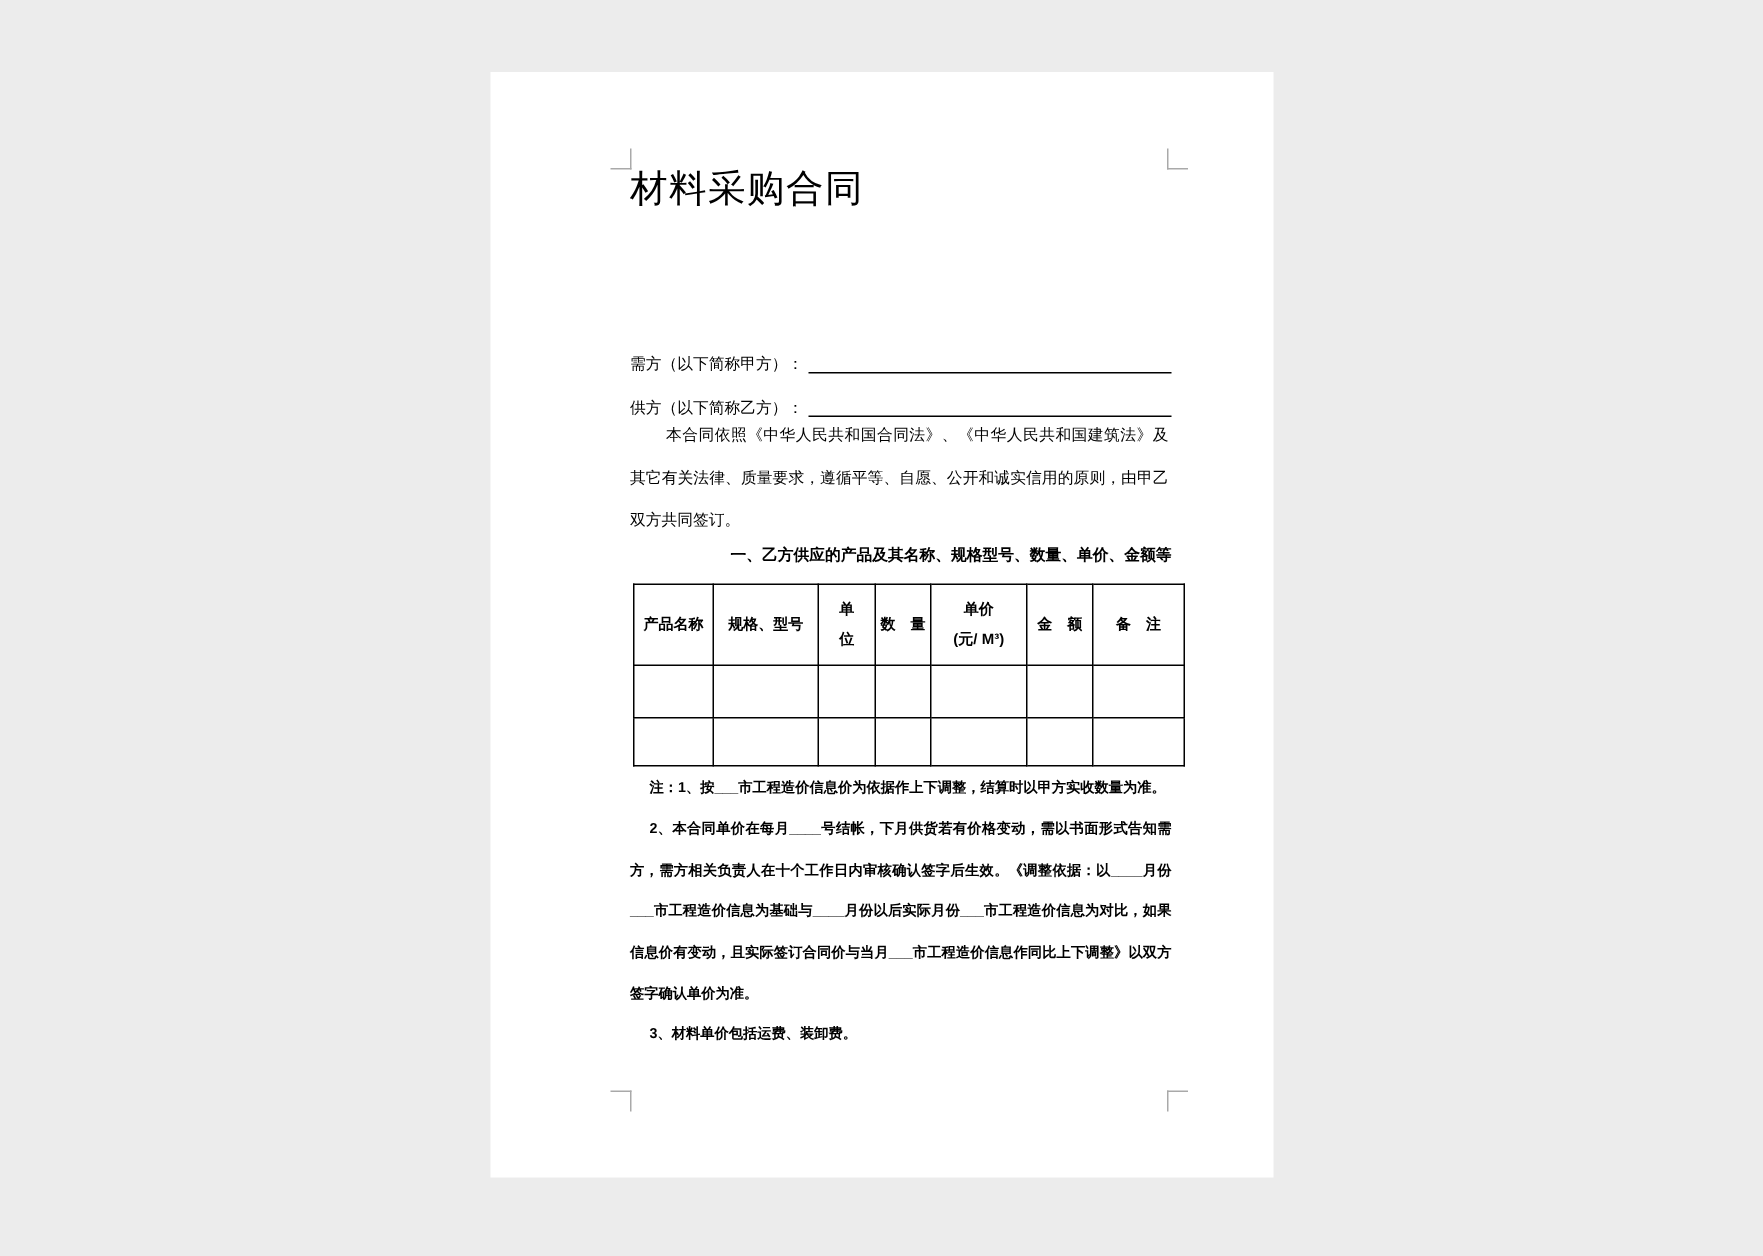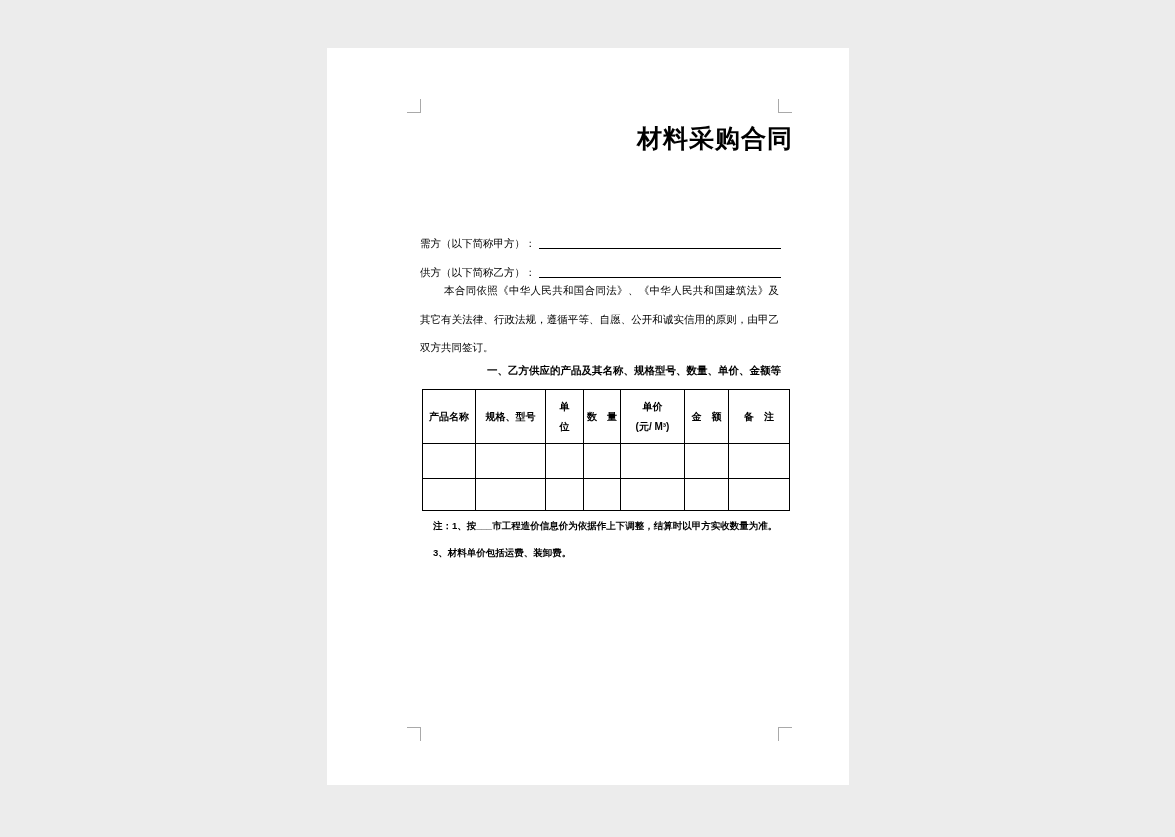--- a/index.html
+++ b/index.html
@@ -18,22 +18,22 @@
   }
   
   .crop { position: absolute; width: 13px; height: 13px; border: 0 solid #a9a9a9; }
   .crop.tl { left: 80px;  top: 51px;  border-right-width: 1px; border-bottom-width: 1px; }
   .crop.tr { left: 451px; top: 51px;  border-left-width: 1px;  border-bottom-width: 1px; }
   .crop.bl { left: 80px;  top: 679px; border-right-width: 1px; border-top-width: 1px; }
   .crop.br { left: 451px; top: 679px; border-left-width: 1px;  border-top-width: 1px; }
 
   .doc-title {
     position: absolute; top: 63px; left: 93px; width: 361px;
-    margin: 12px; text-align: right;
-    font-size: 25px; font-weight: 700; line-height: 30px; letter-spacing: 1px;
+    margin: 0; text-align: left;
+    font-size: 25px; font-weight: 400; line-height: 30px; letter-spacing: 1px;
   }
   .party { position: absolute; top: 174px; left: 93px; width: 361px; }
   .party-line { display: flex; align-items: flex-end; height: 29px; font-size: 10.5px; }
   .party-label { white-space: nowrap; line-height: 15px; }
   .blank-line { flex: 1; border-bottom: 1px solid #000; margin: 0 0 2px 3px; height: 1px; }
 
   .intro {
     position: absolute; top: 228px; left: 93px; width: 359px; margin: 0;
     font-size: 10.5px; line-height: 28.5px;
     text-align: justify; text-indent: 24px;
@@ -82,21 +82,21 @@
       <div class="party-line">
         <span class="party-label">需方（以下简称甲方）：</span>
         <span class="blank-line"></span>
       </div>
       <div class="party-line">
         <span class="party-label">供方（以下简称乙方）：</span>
         <span class="blank-line"></span>
       </div>
     </div>
 
-    <p class="intro">本合同依照《中华人民共和国合同法》、《中华人民共和国建筑法》及其它有关法律、行政法规，遵循平等、自愿、公开和诚实信用的原则，由甲乙双方共同签订。</p>
+    <p class="intro">本合同依照《中华人民共和国合同法》、《中华人民共和国建筑法》及其它有关法律、质量要求，遵循平等、自愿、公开和诚实信用的原则，由甲乙双方共同签订。</p>
 
     <p class="sec-heading h1pos">一、乙方供应的产品及其名称、规格型号、数量、单价、金额等</p>
 
     <table class="products-table">
       <colgroup>
         <col style="width:53px">
           <col style="width:70px">
           <col style="width:38px">
         <col style="width:37px">
           <col style="width:64px">
@@ -133,18 +133,19 @@
           <td></td>
           <td></td>
           <td></td>
           <td></td>
         </tr>
       </tbody>
     </table>
 
     <div class="notes">
       <p>注：1、按___市工程造价信息价为依据作上下调整，结算时以甲方实收数量为准。</p>
+      <p>2、本合同单价在每月____号结帐，下月供货若有价格变动，需以书面形式告知需方，需方相关负责人在十个工作日内审核确认签字后生效。《调整依据：以____月份___市工程造价信息为基础与____月份以后实际月份___市工程造价信息为对比，如果信息价有变动，且实际签订合同价与当月___市工程造价信息作同比上下调整》以双方签字确认单价为准。</p>
       <p>3、材料单价包括运费、装卸费。</p>
     </div>
 
 
   </div>
 </div>
 
 </body></html>

